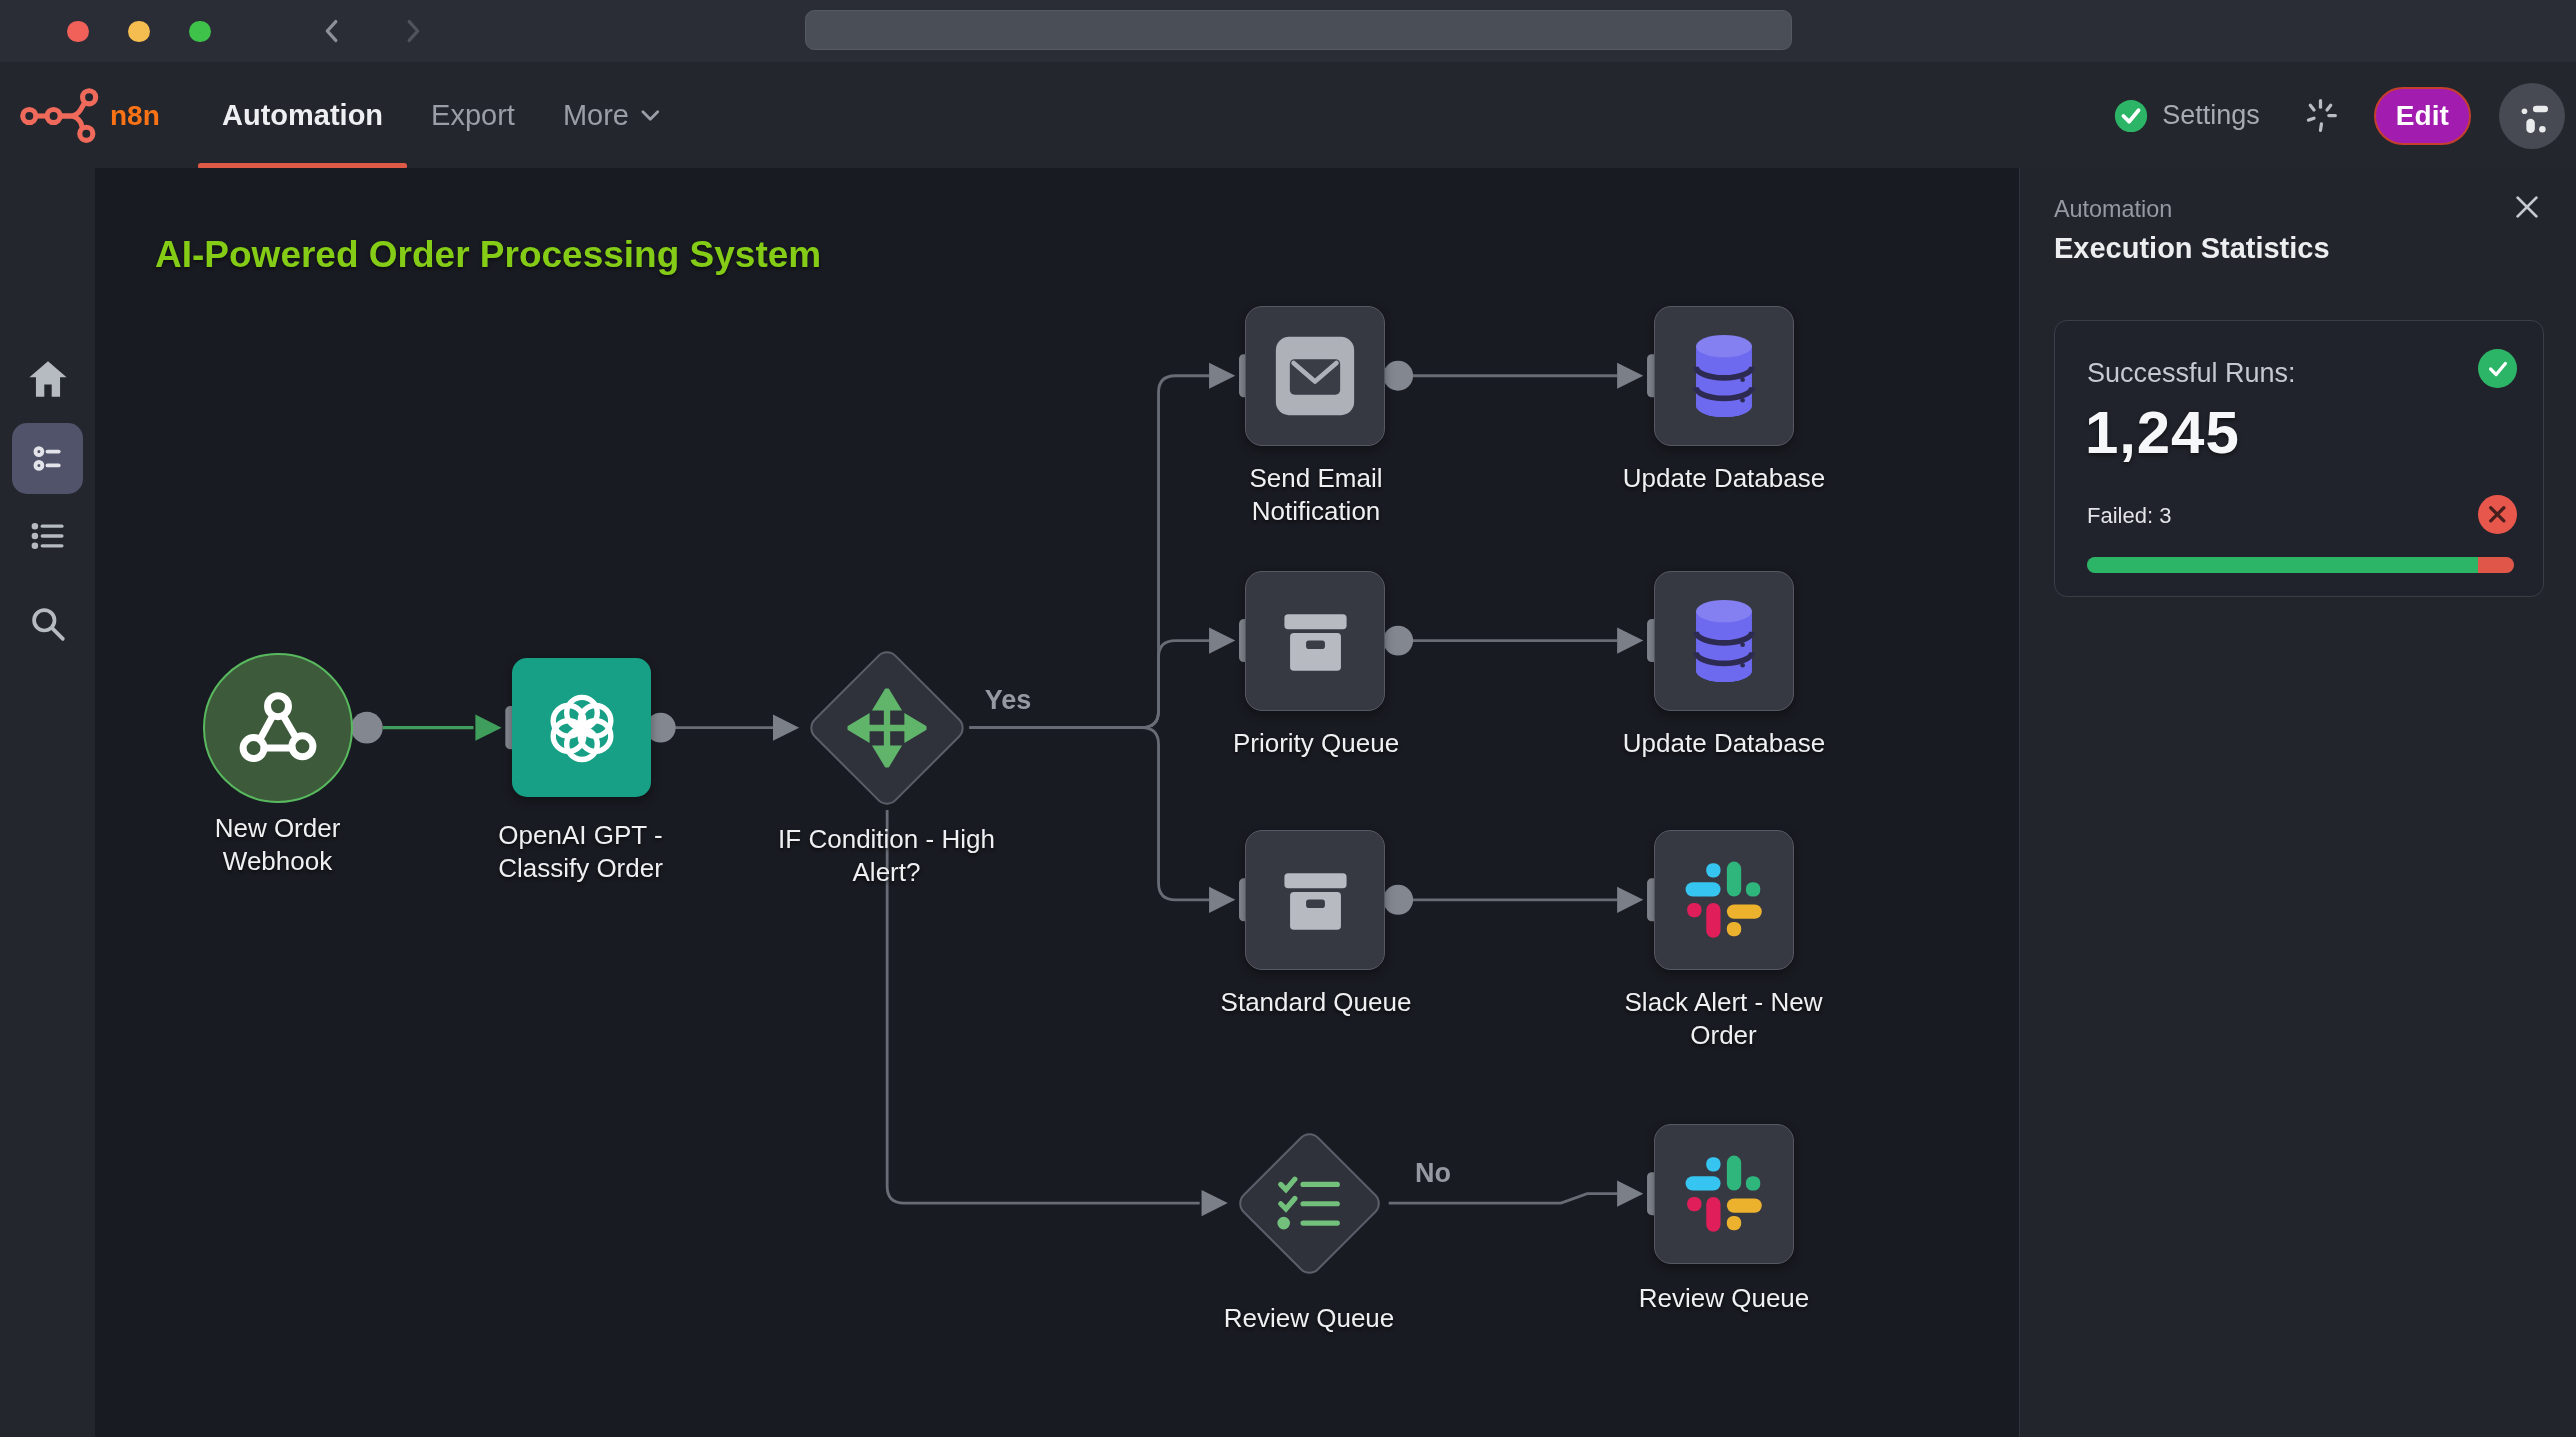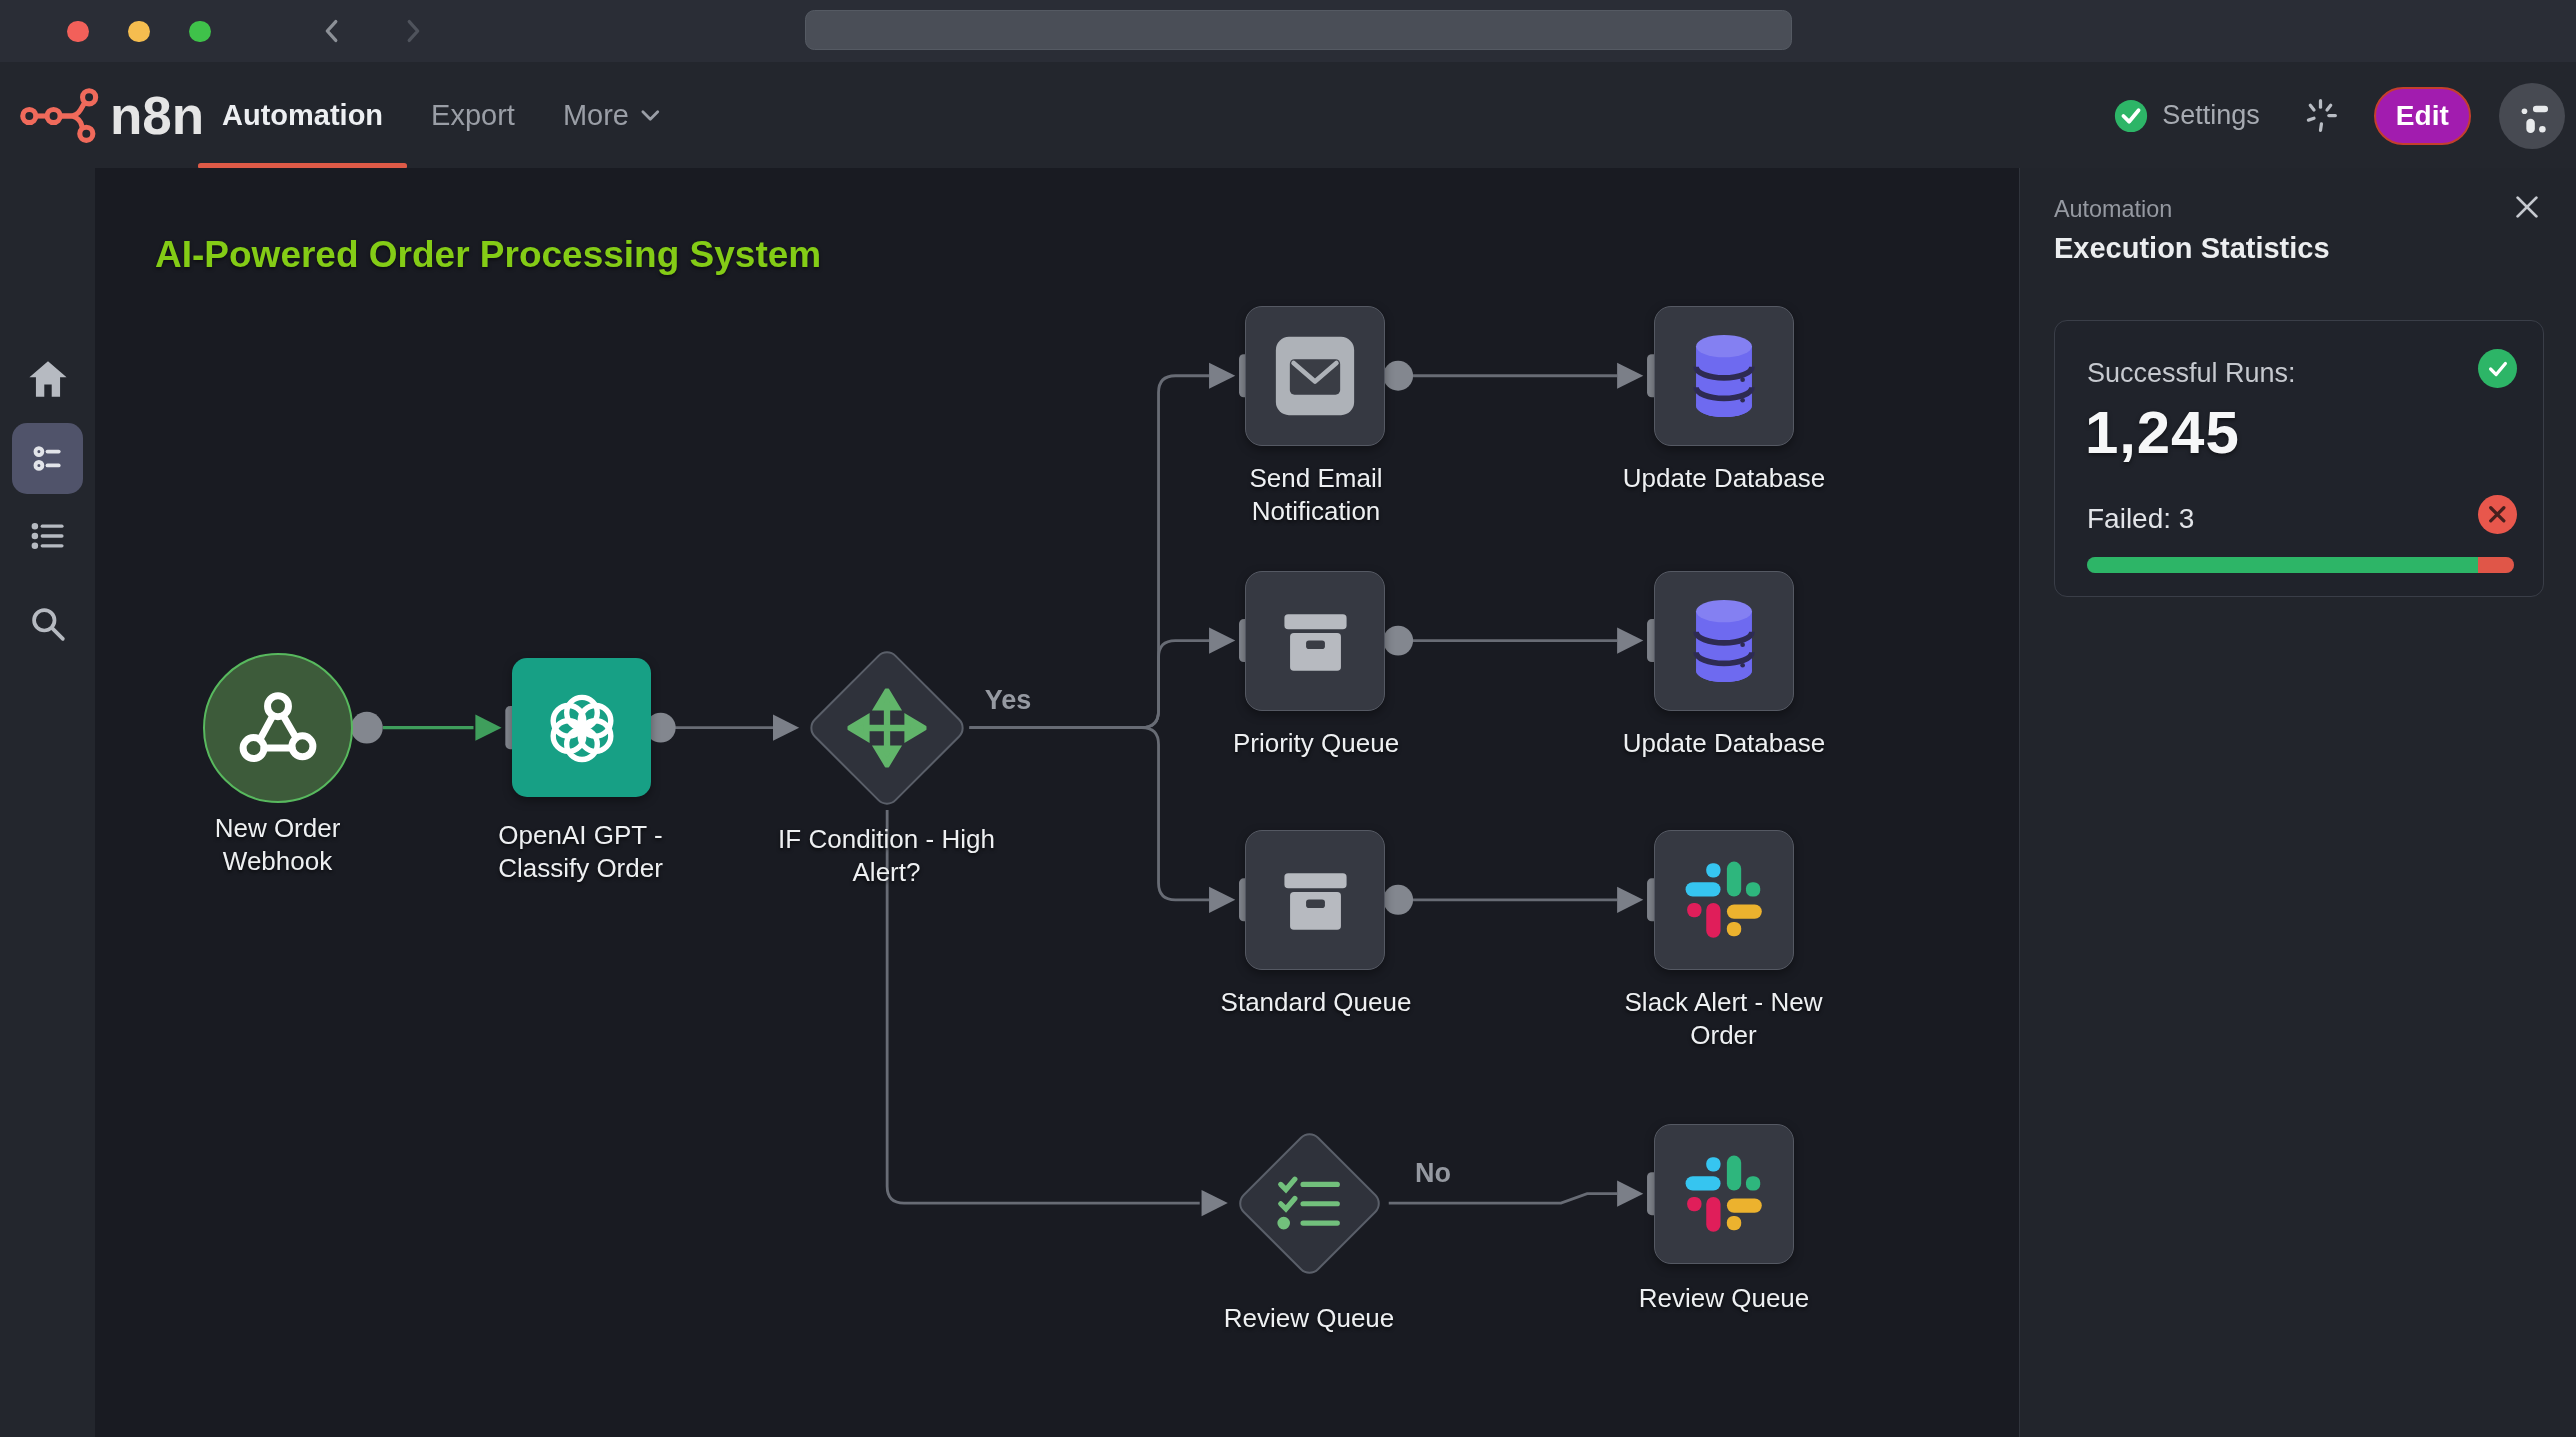--- a/index.html
+++ b/index.html
@@ -10,21 +10,21 @@
   
   .macbar{position:absolute;left:0;top:0;width:2576px;height:62px;background:#2a2d36;}
   .light{position:absolute;top:20.6px;width:21.5px;height:21.5px;border-radius:50%;}
   .navchev{position:absolute;top:15px;width:32px;height:32px;}
   .urlpill{position:absolute;left:805px;top:10.3px;width:987px;height:40px;border-radius:9.4px;
            background:#4a4e57;border:0.9px solid #555a63;}
 
   
   .appheader{position:absolute;left:0;top:62px;width:2576px;height:107px;background:#23262d;}
   .logotext{position:absolute;left:110px;top:0;height:107px;line-height:107px;
-            font-size:53px;font-weight:bold;color:#e5e5e5;}
+            font-size:28px;font-weight:bold;color:#f97316;}
   .tabs{position:absolute;left:198px;top:0;height:107px;display:flex;}
   .tab{position:relative;height:107px;line-height:107px;padding:0 24px;font-size:29px;
        color:#9a9ea6;cursor:default;display:flex;align-items:center;gap:11.2px;}
   .tab.active{color:#edeff2;font-weight:bold;}
   .tab.active::after{content:"";position:absolute;left:0;right:0;bottom:0;height:5.6px;
        background:#de5a47;border-radius:2.8px;}
   .hdr-right{position:absolute;right:11.2px;top:0;height:107px;display:flex;align-items:center;justify-content:space-between;}
   .settings-lbl{font-size:27px;color:#a7abb2;margin:0 41px 0 13px;}
   .editbtn{width:97px;height:58px;border-radius:29px;background:#a21caf;border:2.8px solid #c43f2d;
            color:#fff;font-size:28px;font-weight:bold;display:flex;align-items:center;
@@ -61,21 +61,21 @@
   .rpanel{position:absolute;left:2019px;top:168px;width:557px;height:1269px;background:#22252c;
           border-left:0.9px solid #30343c;}
   .rp-crumb{position:absolute;left:34px;top:28px;font-size:23.4px;color:#9599a1;}
   .rp-title{position:absolute;left:34px;top:64px;font-size:29px;font-weight:600;color:#eceef0;}
   .rp-close{position:absolute;right:34px;top:24px;width:30px;height:30px;}
   .statcard{position:absolute;left:34px;top:152px;width:490px;height:277px;border-radius:13px;
             background:#20232b;border:1.9px solid #3a3e48;}
   .sc-successlbl{position:absolute;left:32px;top:37px;font-size:27px;color:#c6c9cf;}
   .sc-value{position:absolute;left:30px;top:77px;font-size:60px;font-weight:bold;color:#f6f7f8;
             letter-spacing:0.9px;text-shadow:0 1.9px 4.7px rgba(0,0,0,.5);}
-  .sc-failedlbl{position:absolute;left:32px;top:182px;font-size:28px;color:#e2e4e8;}
+  .sc-failedlbl{position:absolute;left:32px;top:182px;font-size:22px;color:#e2e4e8;}
   .statusdot{position:absolute;width:39px;height:39px;border-radius:50%;display:flex;
              align-items:center;justify-content:center;}
   .bar{position:absolute;left:32px;top:236px;width:427px;height:16px;border-radius:8.4px;
        overflow:hidden;display:flex;background:#3a3e48;}
   .bar-green{background:#2db567;width:91.5%;height:100%;}
   .bar-red{background:#e05648;flex:1;height:100%;}
 </style>
 </head>
 <body>
 

